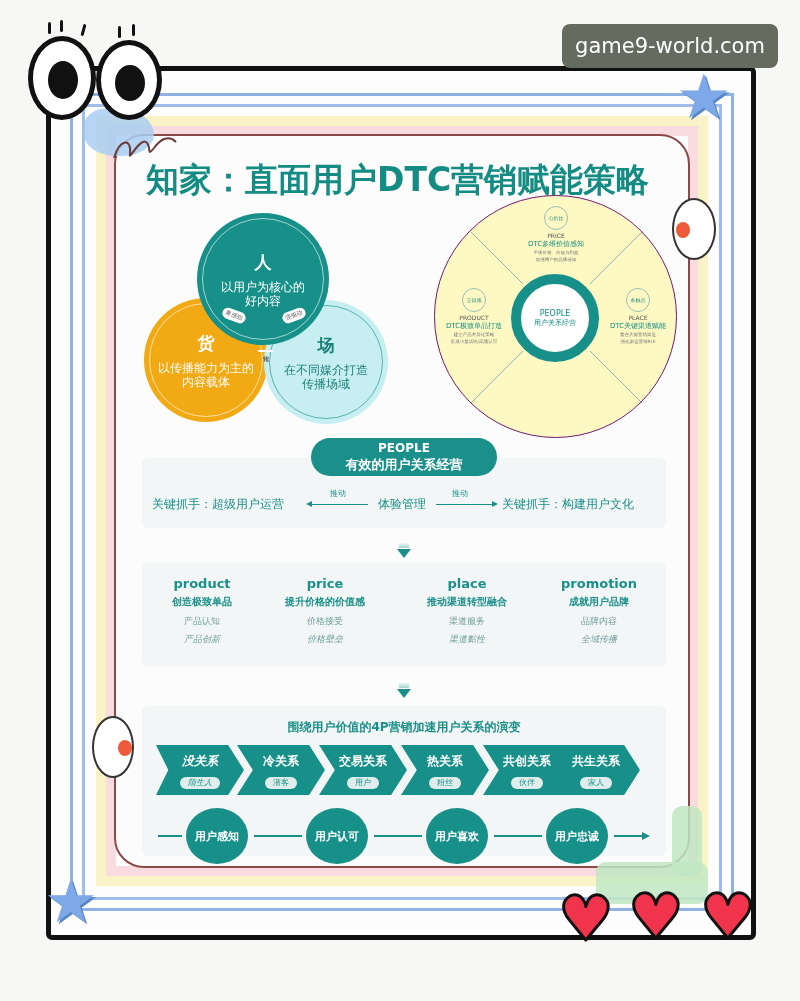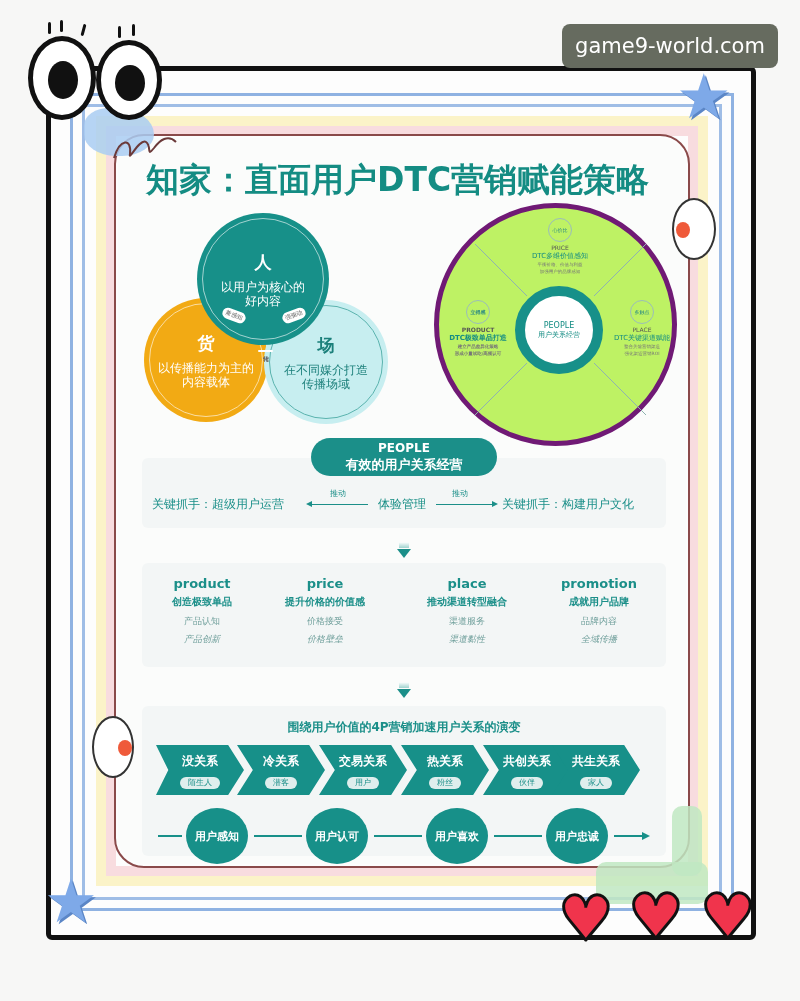--- a/index.html
+++ b/index.html
@@ -24,21 +24,21 @@
   .c-people { left: 57px; top: 3px; width: 132px; height: 132px; background: #179089; color: #fff; }
   .c-goods { left: 4px; top: 88px; width: 124px; height: 124px; background: #f2aa14; color: #fff; }
   .c-field { left: 124px; top: 90px; width: 124px; height: 124px; background: #c7eef0; color: #1b7f7a; }
   .circle .inner-ring { position: absolute; inset: 5px; border: 1px solid rgba(255,255,255,0.6); border-radius: 50%; }
   .c-field .inner-ring { border-color: #5ab3ae; }
   .circle .big { font-size: 17px; font-weight: bold; margin-bottom: 6px; }
   .circle .small { font-size: 12px; line-height: 14px; }
   .overlap { position: absolute; font-size: 6px; color: #666; background: #fff; border-radius: 6px; padding: 1px 3px; }
 
   
-  .wheel { position: absolute; left: 434px; top: 203px; width: 243px; height: 243px; border-radius: 50%; border: 5px solid #701a75; background: #bef264; }
+  .wheel { position: absolute; left: 434px; top: 195px; width: 243px; height: 243px; border-radius: 50%; border: 1px solid #701a75; background: #fef9c3; }
   .wheel svg { position: absolute; left: 0; top: 0; }
   .seg { position: absolute; text-align: center; width: 90px; }
   .seg .badge { width: 24px; height: 24px; border: 1px solid #9bbdba; border-radius: 50%; margin: 0 auto 2px; font-size: 5px; color: #2a8a83; display: flex; align-items: center; justify-content: center; line-height: 6px; }
   .seg .en { font-size: 6px; color: #555; }
   .seg .zh { font-size: 7px; color: #148c83; }
   .seg .desc { font-size: 4.5px; color: #777; line-height: 7px; }
   .hub { position: absolute; left: 76px; top: 78px; width: 88px; height: 88px; border-radius: 50%; border: 10px solid #179089; background: #fff; display: flex; flex-direction: column; align-items: center; justify-content: center; color: #148c83; }
   .hub .en { font-size: 8px; }
   .hub .zh { font-size: 7px; }
 
@@ -174,21 +174,21 @@
   </svg>
   <div class="seg" style="left:76px;top:10px;">
     <div class="badge">
         <span>心价比</span>
       </div>
     <div class="en">PRICE</div>
     <div class="zh">DTC多维价值感知</div>
     <div class="desc">平衡价格、价值与利益</div>
     <div class="desc">加强用户的品牌感知</div>
   </div>
-  <div class="seg" style="left:-6px;top:92px;font-weight:bold;">
+  <div class="seg" style="left:-6px;top:92px;">
     <div class="badge">
         <span>立得感</span>
       </div>
     <div class="en">PRODUCT</div>
     <div class="zh">DTC极致单品打造</div>
     <div class="desc">建立产品差异化策略</div>
     <div class="desc">形成小量试吃/高频认可</div>
   </div>
   <div class="seg" style="left:158px;top:92px;">
     <div class="badge">
@@ -246,21 +246,21 @@
   <div class="zh">成就用户品牌</div>
   <div class="item">品牌内容</div>
   <div class="item">全域传播</div>
 </div>
 
 <div class="down-arrow" style="left:397px;top:689px;"></div>
 
 <div class="panel panel3"></div>
 <div class="evo-title">围绕用户价值的4P营销加速用户关系的演变</div>
 <div class="chevrons">
-  <div class="chev first" style="left:0px;">
+  <div class="chev first" style="left:0px;font-style:italic;">
     <div class="t">没关系</div>
     <div class="tag">陌生人</div>
   </div>
   <div class="chev" style="left:81px;">
     <div class="t">冷关系</div>
     <div class="tag">潜客</div>
   </div>
   <div class="chev" style="left:163px;">
     <div class="t">交易关系</div>
     <div class="tag">用户</div>

